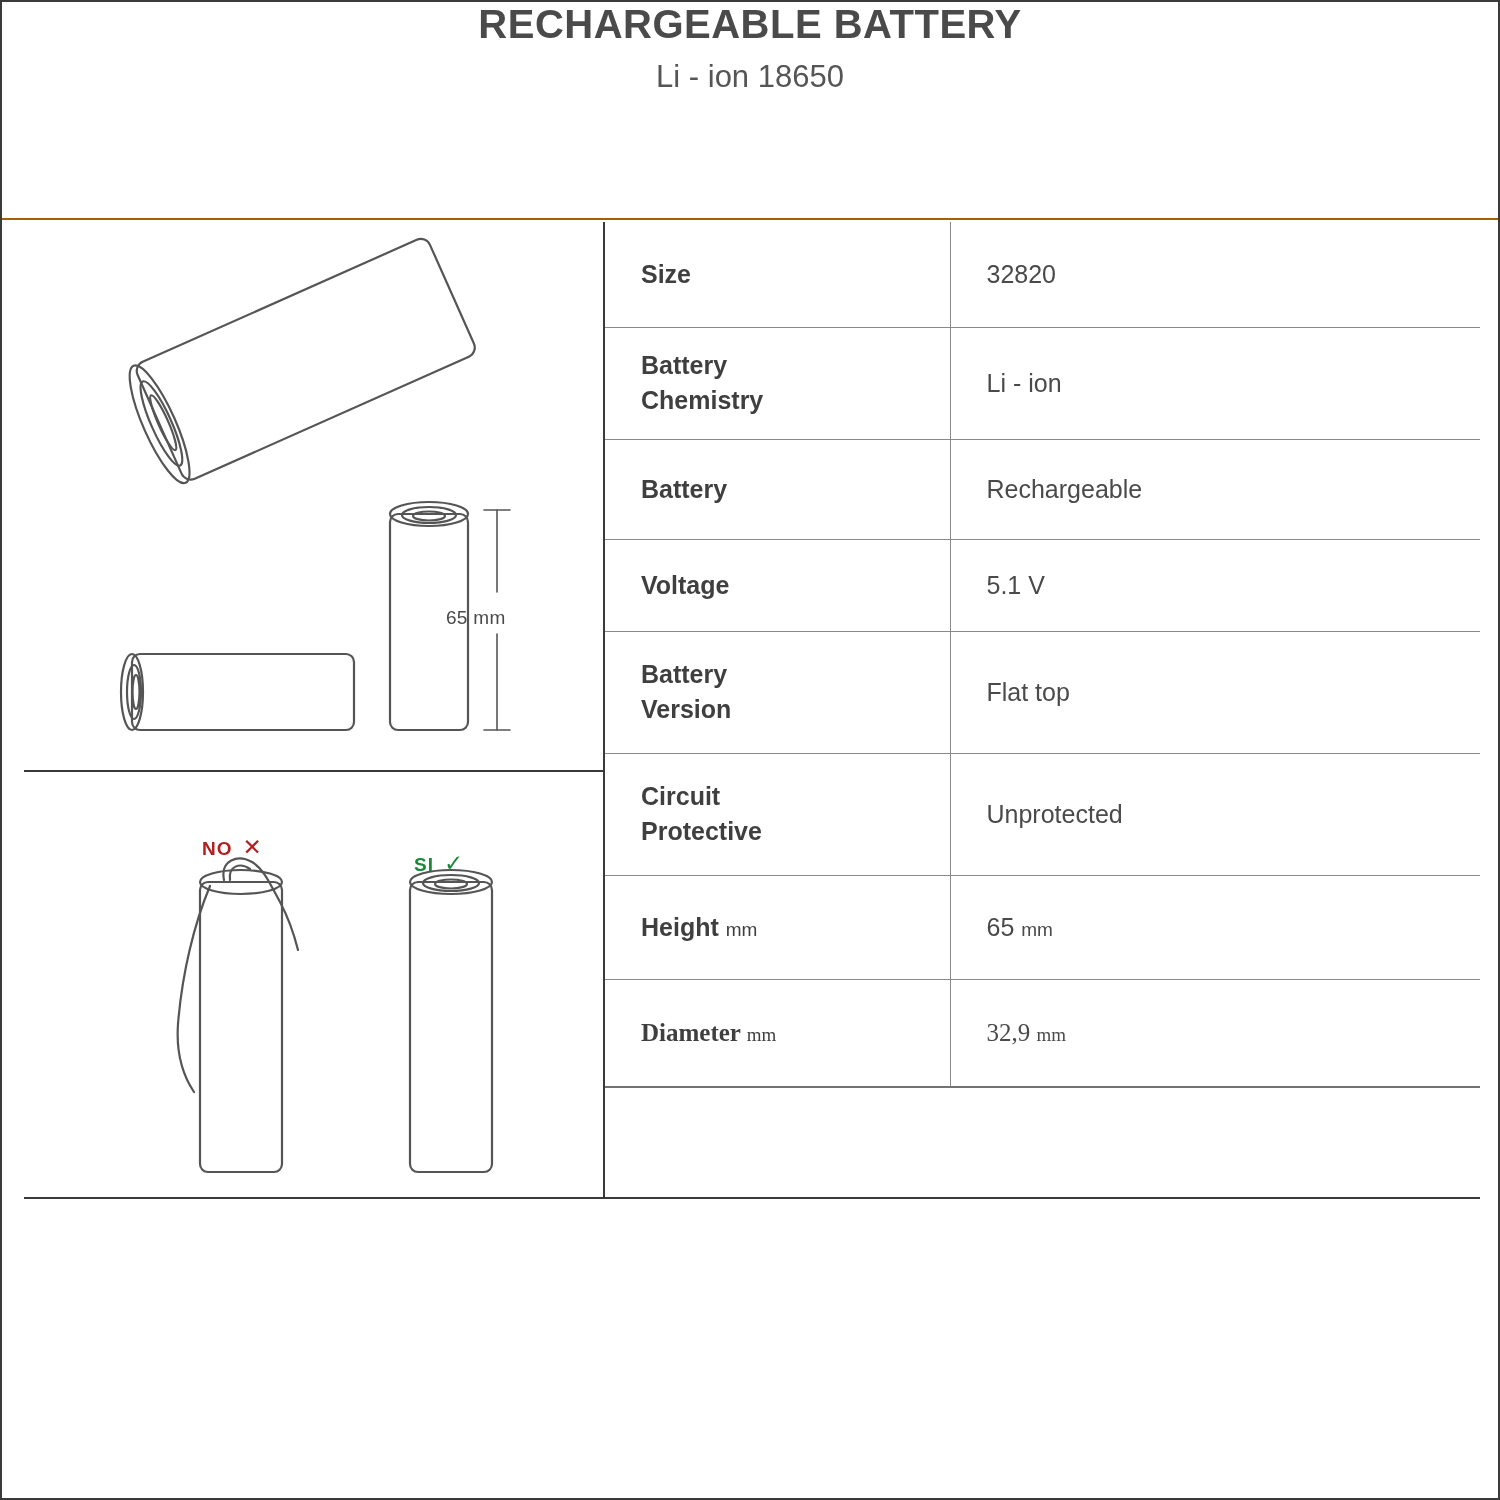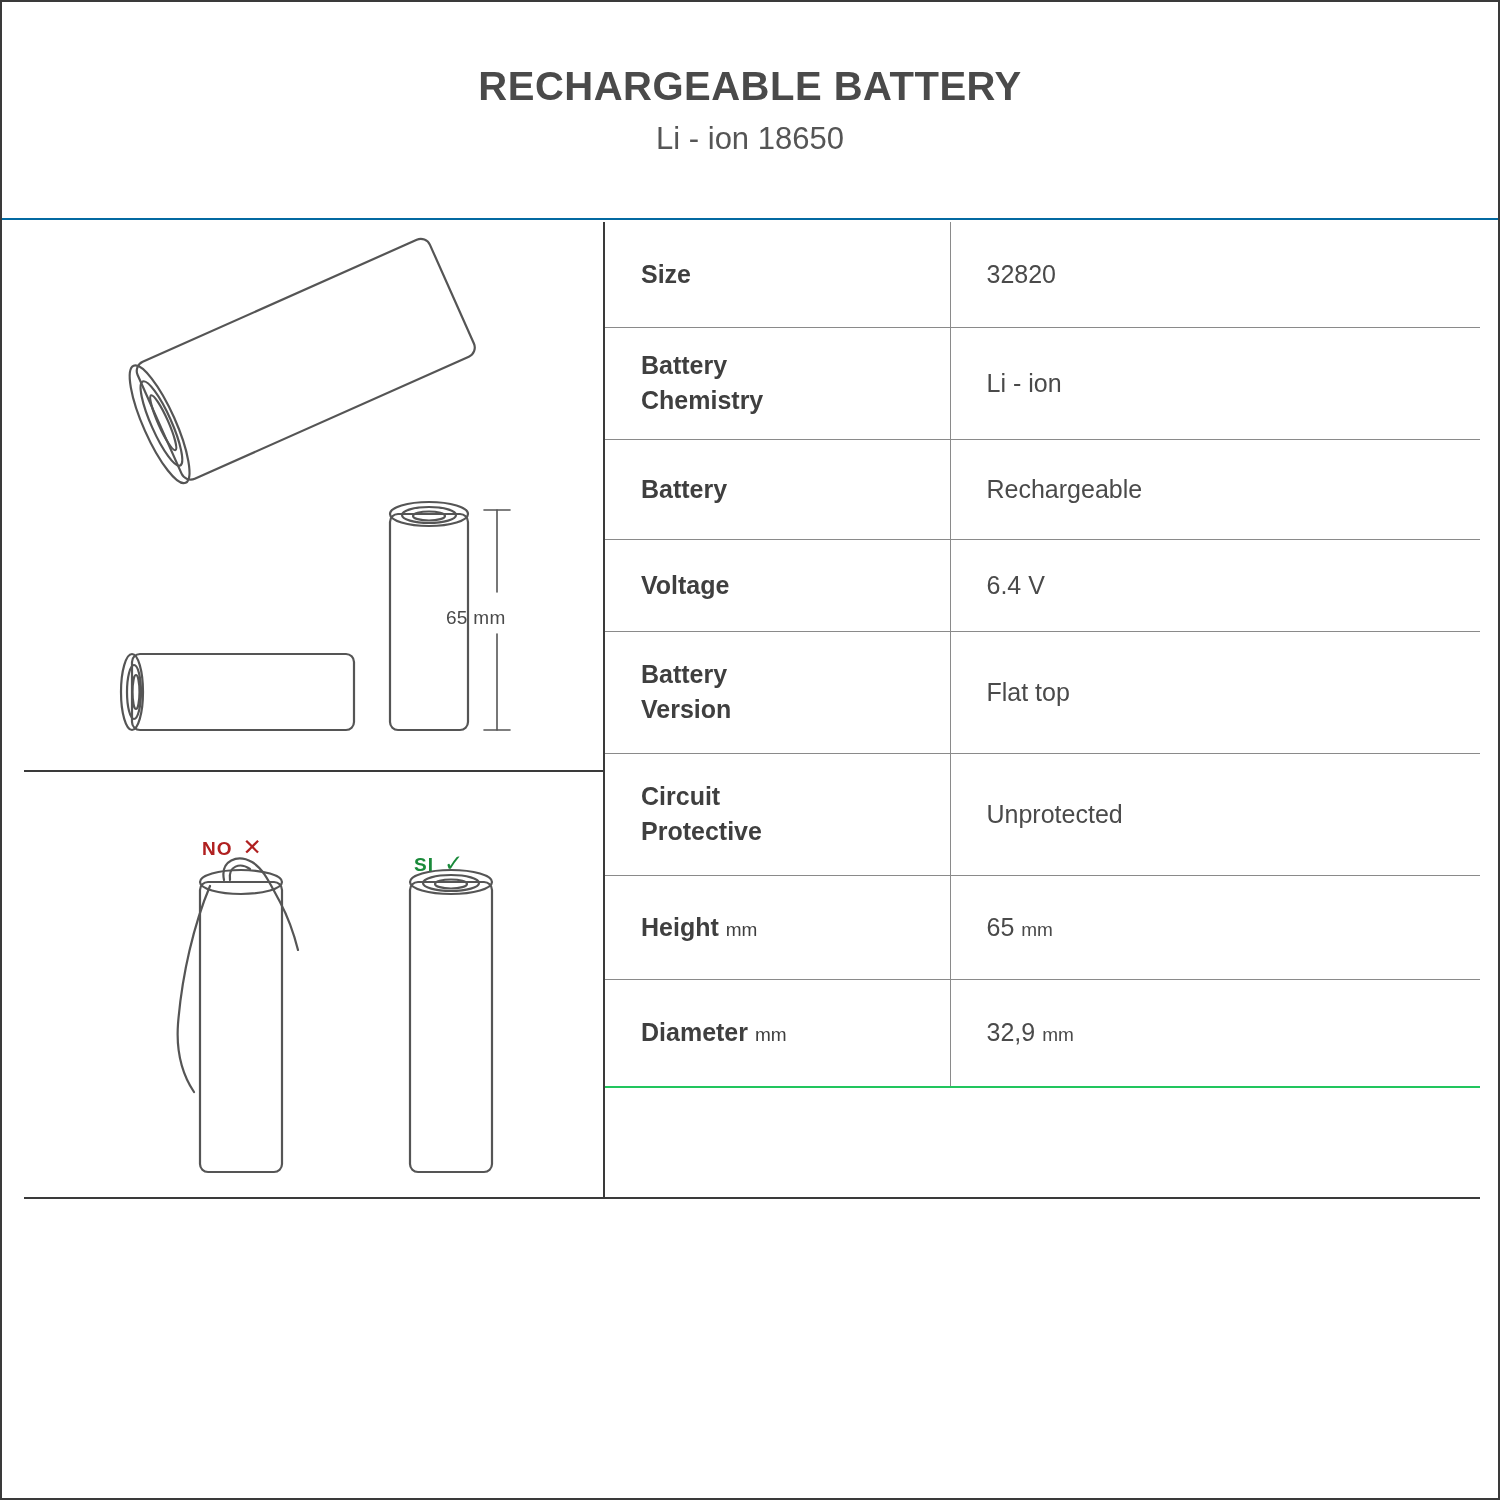--- a/index.html
+++ b/index.html
@@ -22,25 +22,24 @@
   }
 
   
   .header {
     position: absolute;
     left: 0;
     top: 0;
     width: 100%;
     height: 218px;
     box-sizing: border-box;
-    border-bottom: 2px solid #0369a1;
+    border-bottom: 2px solid #a16207;
     display: flex;
     flex-direction: column;
     align-items: center;
-    justify-content: center;
   }
   .title-main {
     font-size: 40px;
     font-weight: bold;
     letter-spacing: 0.5px;
     color: #4a4a4a;
     margin-bottom: 12px;
   }
   .title-sub {
     font-size: 31px;
@@ -120,21 +119,22 @@
     top: 220px;
     width: 875px;
     border-collapse: collapse;
     table-layout: fixed;
   }
   .spec-table tr {
     border-bottom: 1.6px solid #8a8a8a;
     padding-left: 48px;
   }
   .spec-table tr:last-child {
-    border-bottom: 2px solid #22c55e;
+    border-bottom: 2px solid #737373;
+    font-family: Liberation Serif, serif;
   }
   .spec-table td {
     vertical-align: middle;
     padding: 0 0 0 36px;
     box-sizing: border-box;
   }
   .spec-table td.k {
     width: 345px;
     font-size: 25px;
     font-weight: bold;
@@ -261,21 +261,21 @@
         <td class="k" style="white-space:pre-line"><span>Battery
 Chemistry</span></td>
         <td class="v"><span>Li - ion</span></td>
       </tr>
       <tr style="height:100px">
         <td class="k"><span>Battery</span></td>
         <td class="v"><span>Rechargeable</span></td>
       </tr>
       <tr style="height:92px">
         <td class="k"><span>Voltage</span></td>
-        <td class="v"><span>6.4 V</span></td>
+        <td class="v"><span>5.1 V</span></td>
       </tr>
       <tr style="height:122px">
         <td class="k" style="white-space:pre-line"><span>Battery
 Version</span></td>
         <td class="v"><span>Flat top</span></td>
       </tr>
       <tr style="height:122px">
         <td class="k" style="white-space:pre-line"><span>Circuit
 Protective</span></td>
         <td class="v"><span>Unprotected</span></td>

